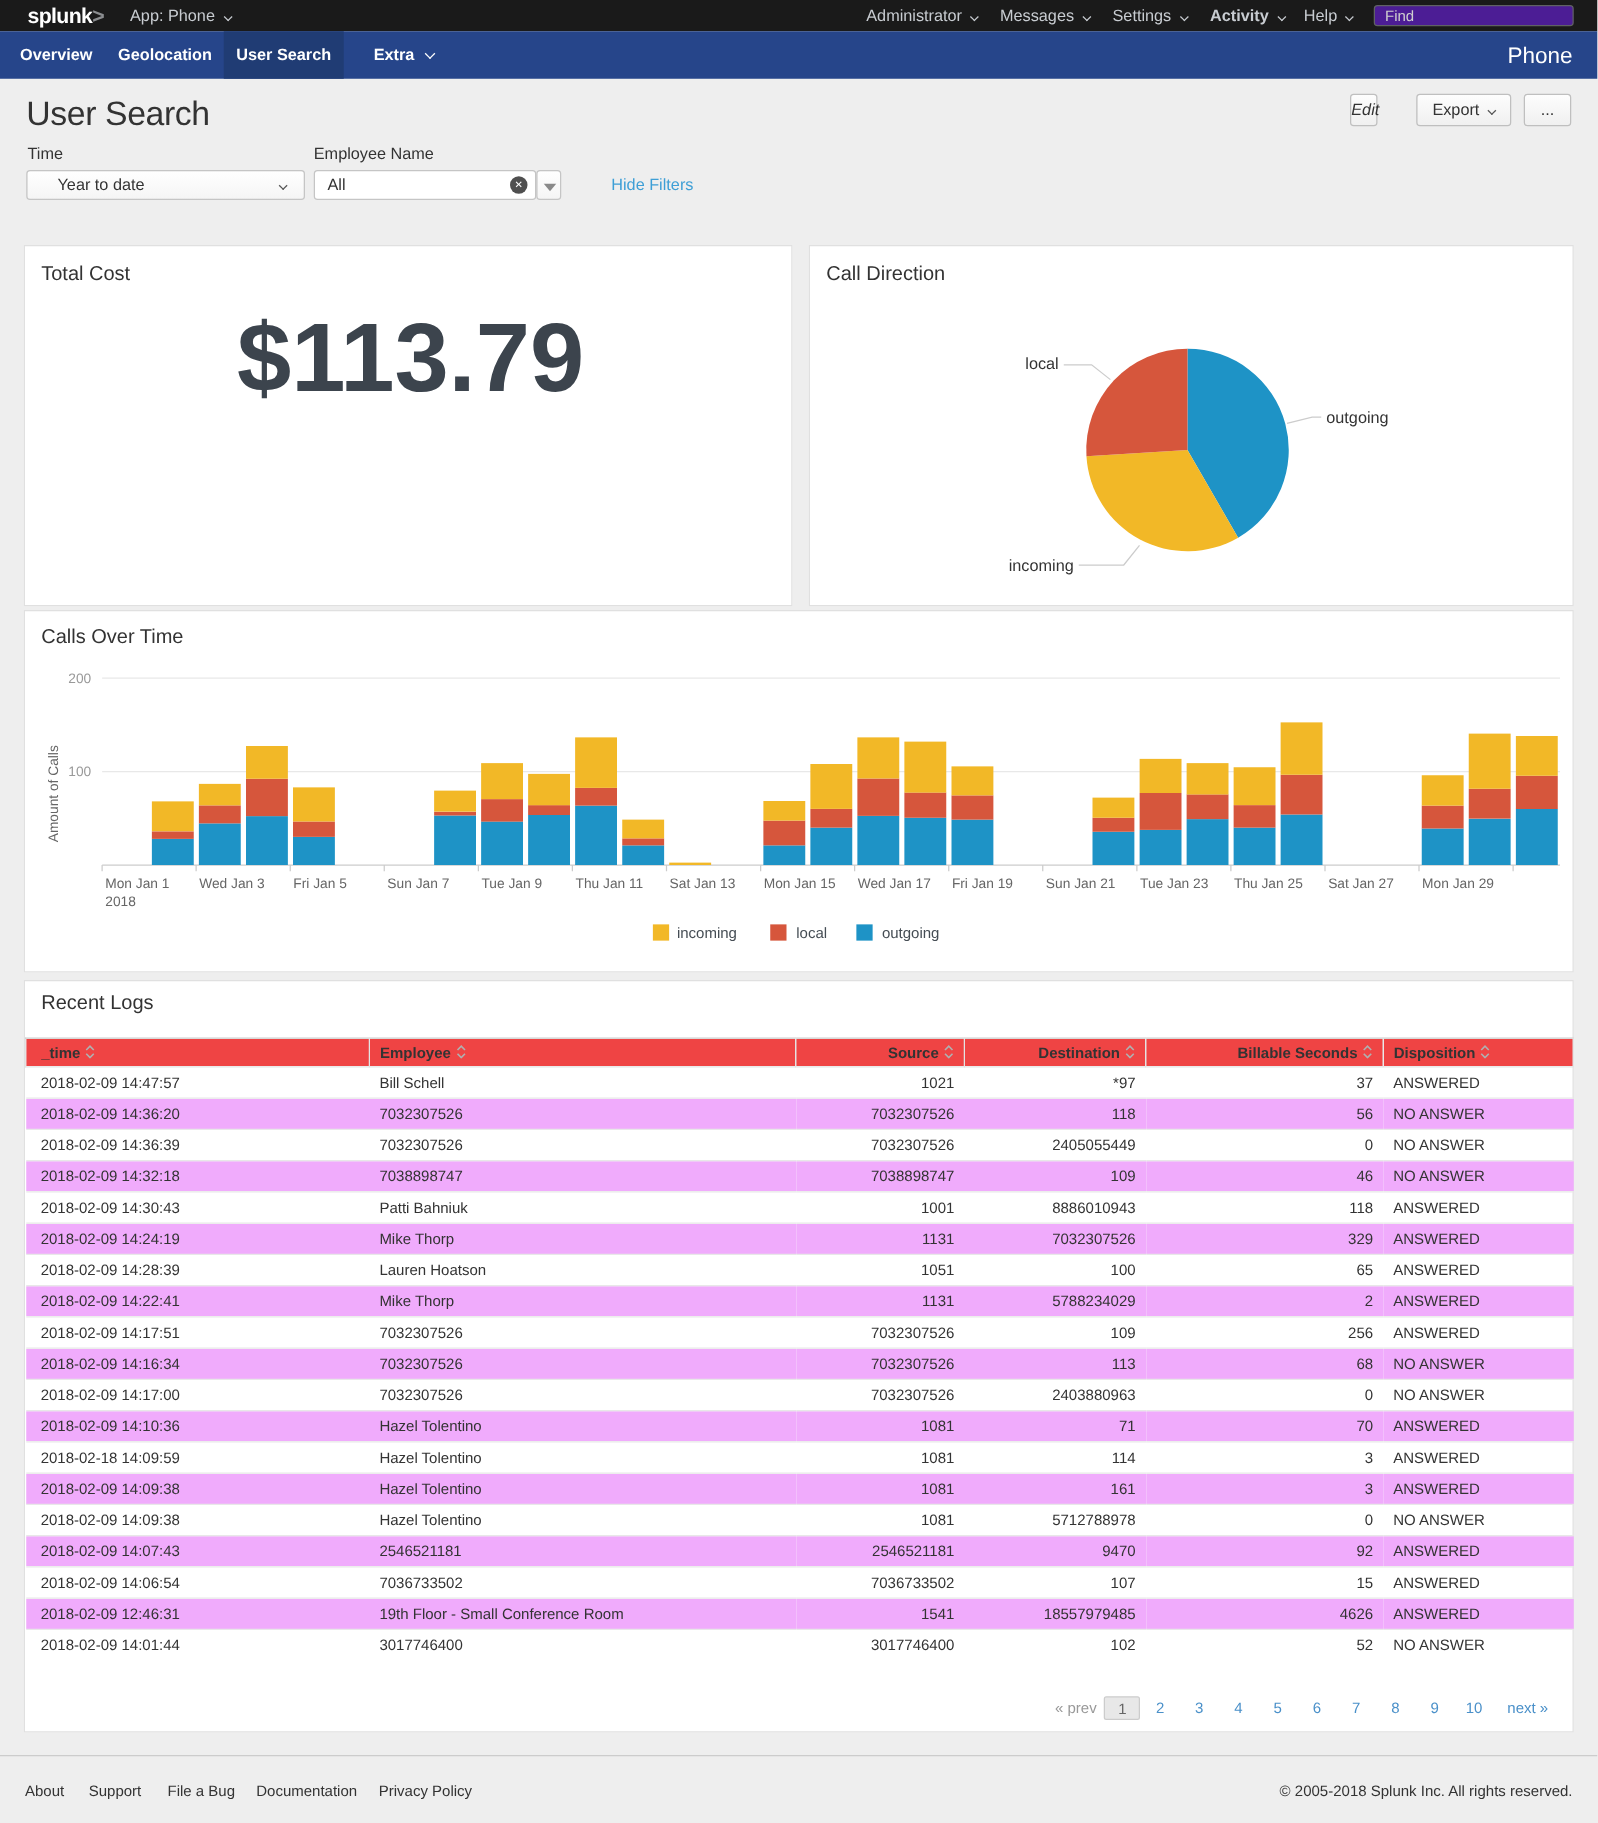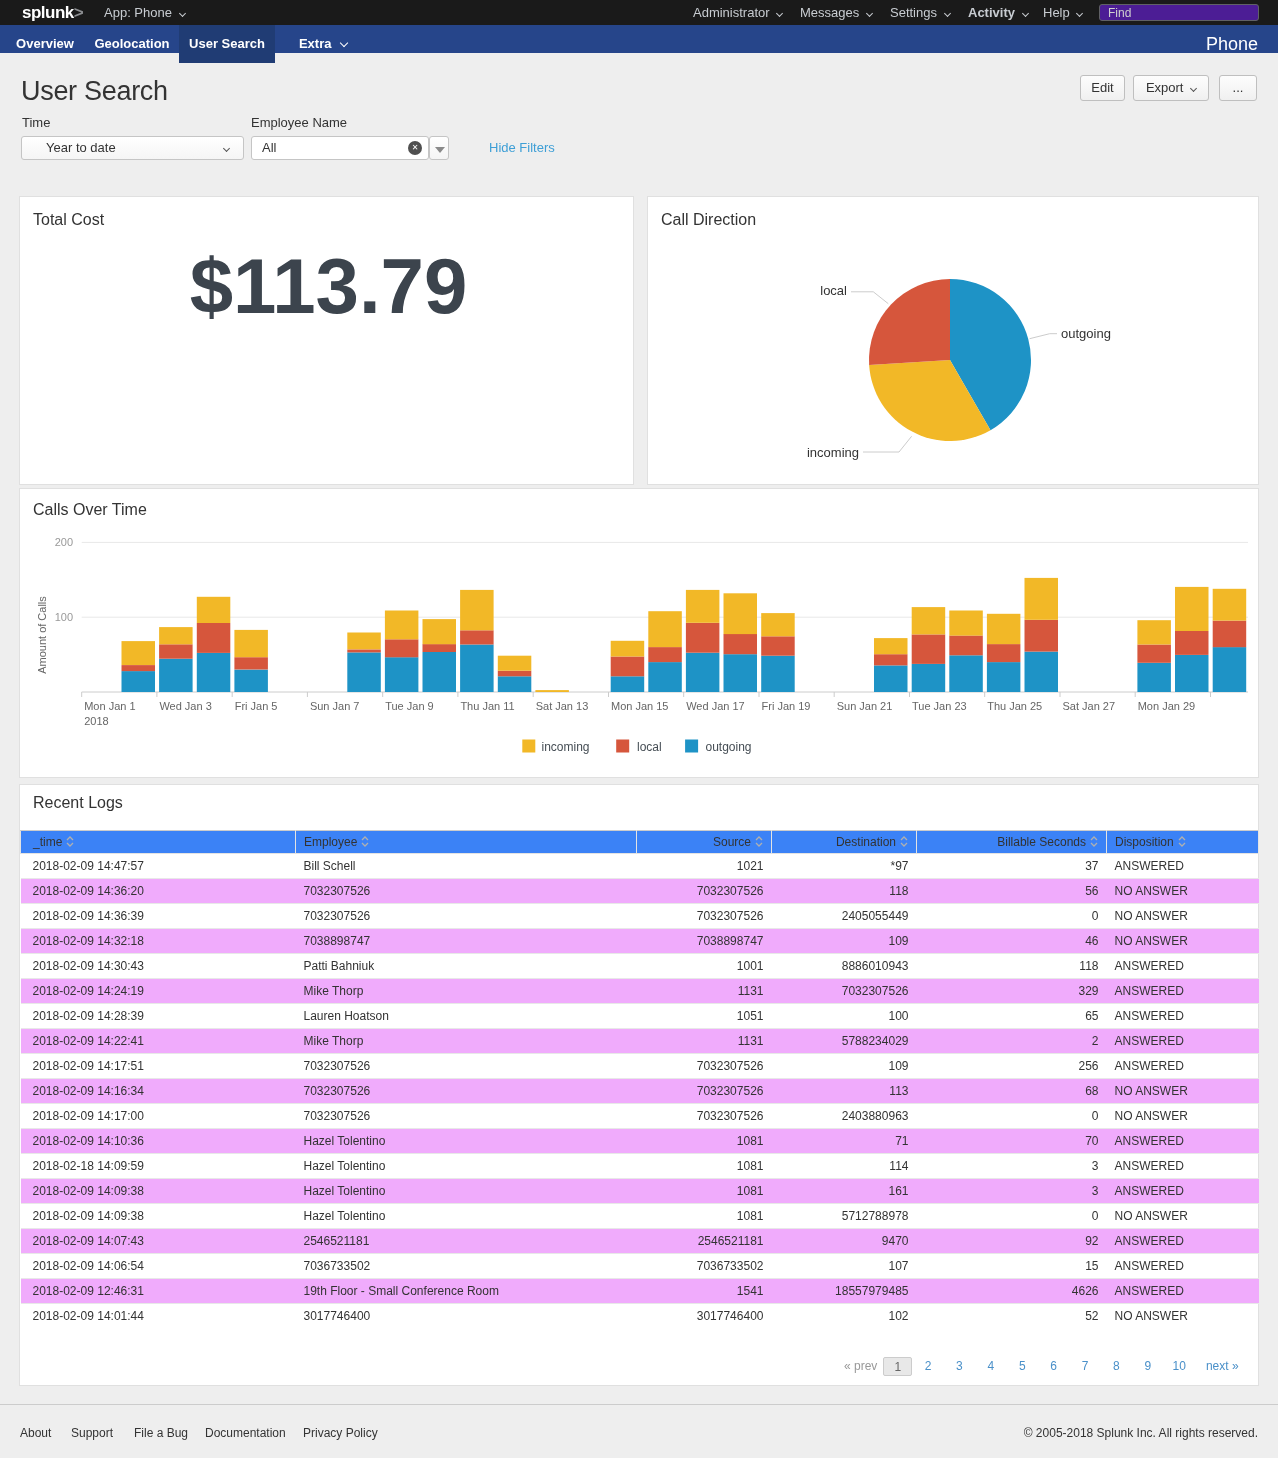--- a/index.html
+++ b/index.html
@@ -10,41 +10,41 @@
 #topbar { position:absolute; left:0; top:0; width:1278px; height:25px; background:#1a1a1a; color:#c3c6cc; font-size:13px; }
 #logo { position:absolute; left:22px; top:3px; font-size:17px; font-weight:bold; color:#fff; letter-spacing:-0.5px; }
 #logo .gt { color:#8b8d90; font-weight:bold; }
 #appphone { position:absolute; left:104px; top:5px; color:#c8ccd1; font-size:13px; }
 .topitem { position:absolute; top:5px; color:#c8ccd1; font-size:13px; white-space:nowrap; }
 .caret { display:inline-block; width:6px; height:6px; border-right:1.7px solid currentColor; border-bottom:1.7px solid currentColor; transform:rotate(45deg); margin-left:6px; vertical-align:2px; }
 .caret.sm { width:5px; height:5px; border-width:1.4px; vertical-align:1px; margin-left:4px; }
 #findbox { position:absolute; left:1099px; top:4px; width:160px; height:17px; background:#4c1d95; border:1px solid #606165; border-radius:3px; color:#cfcfcf; font-size:12px; line-height:16px; padding-left:8px; }
 
 
-#navbar { position:absolute; left:0; top:25px; width:1278px; height:28px; background:#26458a; }
+#navbar { position:absolute; left:0; top:25px; width:1278px; height:38px; background:#26458a; }
 .tab { position:absolute; top:0; height:38px; line-height:38px; color:#fff; font-size:13px; font-weight:bold; text-align:center; }
 .tab.active { background:#203c74; }
 #phonelbl { position:absolute; right:20px; top:0; height:38px; line-height:38px; color:#fff; font-size:18px; }
 
 
 #title { position:absolute; left:21px; top:76px; font-size:27px; color:#333; font-weight:normal; letter-spacing:-0.3px; }
 .btn { position:absolute; top:75px; height:26px; background:linear-gradient(#fdfdfd,#f0f0f0); border:1px solid #bfbfbf; border-radius:3px; color:#333; font-size:13px; text-align:center; line-height:24px; }
 
 
 .flabel { position:absolute; top:115px; font-size:13px; color:#333; }
 .select { position:absolute; top:136px; height:24px; background:linear-gradient(#fff,#f5f5f5); border:1px solid #c5c5c5; border-radius:3px; font-size:13px; color:#333; line-height:22px; padding-left:10px; }
 
 #xcirc { position:absolute; right:6px; top:4px; width:14px; height:14px; background:#4f4f4f; border-radius:50%; color:#fff; font-size:8px; line-height:14px; text-align:center; }
 
 .panel { position:absolute; background:#fff; border:1px solid #e0e0e0; }
 .ptitle { position:absolute; left:13px; top:14px; font-size:16px; color:#333; }
 
 
 table.logs { border-collapse:collapse; font-size:12px; color:#333; width:1238px; table-layout:fixed; }
-table.logs th { background:#3b82f6; font-weight:normal; color:#333; text-align:left; height:23px; padding:0 8px; border:1px solid #e3e3e3; border-top:1px solid #ccc; white-space:nowrap; overflow:hidden; }
+table.logs th { background:#ef4444; font-weight:bold; color:#333; text-align:left; height:23px; padding:0 8px; border:1px solid #e3e3e3; border-top:1px solid #ccc; white-space:nowrap; overflow:hidden; }
 table.logs th.num, table.logs td.num { text-align:right; }
 table.logs th:first-child, table.logs td:first-child { padding-left:12px; }
 table.logs td { height:25px; padding:0 8px; border-top:1px solid #e8e8e8; white-space:nowrap; overflow:hidden; }
 table.logs tr.even td { background:#f0abfc; }
 .num { text-align:right; }
 
 
 #pager { position:absolute; left:824px; top:571px; font-size:12px; color:#999; height:21px; line-height:21px; }
 #pager a { display:inline-block; width:31.4px; text-align:center; margin:0 !important; }
 #pager #nextlnk { width:auto; margin-left:11px !important; }
@@ -72,21 +72,21 @@
 
   <div id="navbar">
     <div class="tab" style="left:5px; width:80px;">Overview</div>
     <div class="tab" style="left:85px; width:94px;">Geolocation</div>
     <div class="tab active" style="left:179px; width:96px;">User Search</div>
     <div class="tab" style="left:275px; width:80px;padding-left:16px;">Extra <span class="caret"></span></div>
     <div id="phonelbl">Phone</div>
   </div>
 
   <div id="title">User Search</div>
-  <div class="btn" style="left:1080px; width:45px;">Edit</div>
+  <div class="btn" style="left:1080px; width:22px;font-style:italic;">Edit</div>
   <div class="btn" style="left:1133px; width:76px;">Export <span class="caret sm" style="color:#555;"></span></div>
   <div class="btn" style="left:1219px; width:38px;">...</div>
 
   <div class="flabel" style="left:22px;">Time</div>
   <div class="flabel" style="left:251px;">Employee Name</div>
   <div class="select" style="left:21px; width:223px;padding-left:24px;">Year to date<span class="caret sm" style="position:absolute;right:14px;top:9px;color:#555;"></span></div>
   <div class="select" style="left:251px; width:178px; background:#fff;">All<span id="xcirc">✕</span></div>
   <div class="select" style="left:429px; width:20px; padding-left:0;">
       <span style="position:absolute;left:5px;top:10px;width:0;height:0;border-left:5px solid transparent;border-right:5px solid transparent;border-top:6px solid #8a8a8a;"></span>
     </div>

